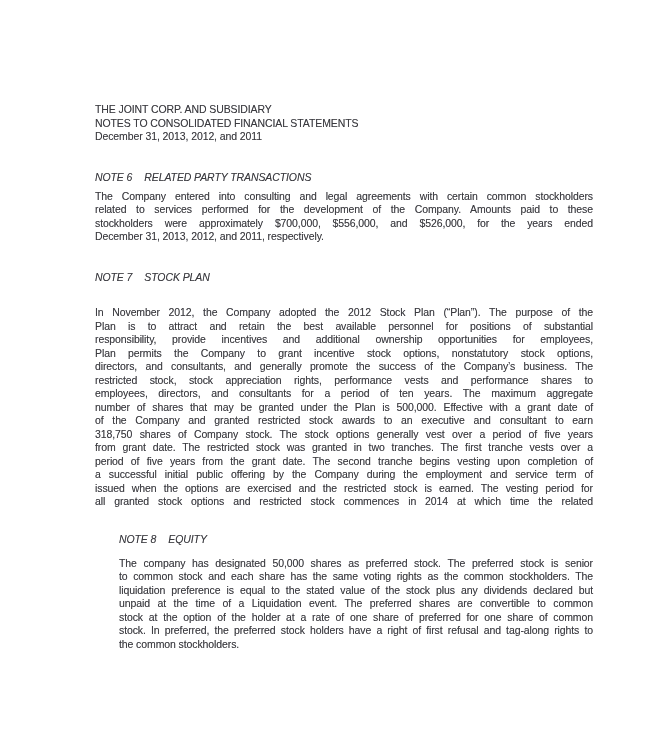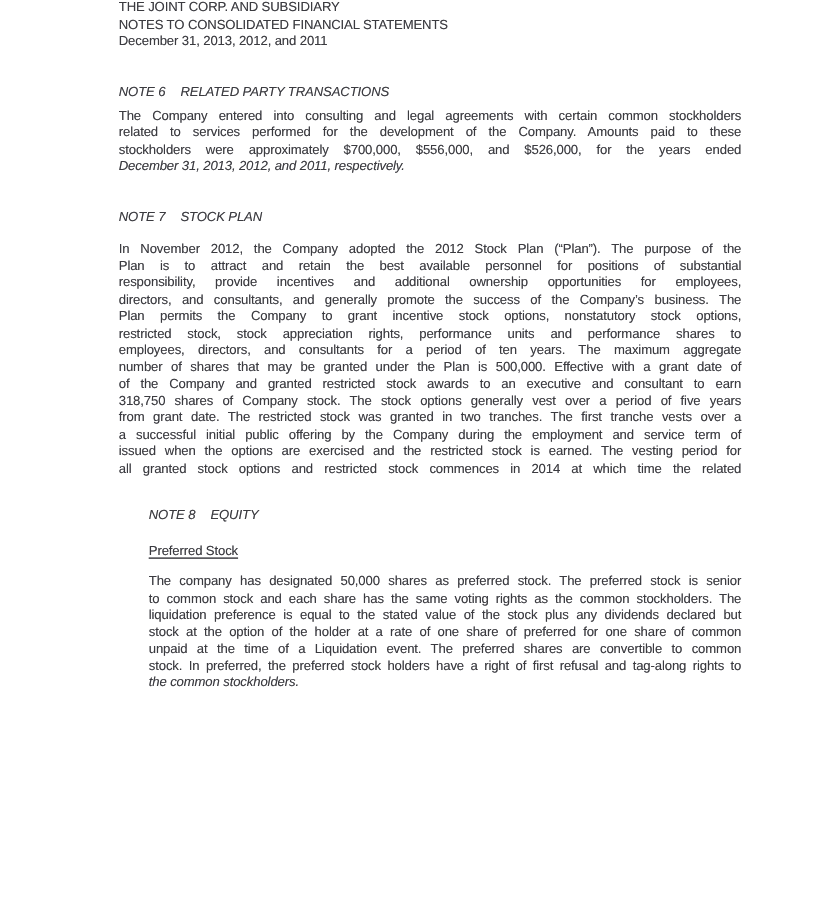--- a/index.html
+++ b/index.html
@@ -22,50 +22,50 @@
     font-size: 10.5px;
     line-height: 13.5px;
     letter-spacing: -0.1px;
     text-shadow: 0 0 0.5px rgba(59, 59, 66, 0.45);
   }
   .content {
     position: absolute;
     left: 95px;
     top: 0;
     width: 498px;
+    padding-top: 103px;
   }
   .doc-header .header-line {
     white-space: nowrap;
   }
   .note-section.sec-0 { margin-top: 27.5px; }
   .note-section.sec-1 { margin-top: 27px; }
   .note-section.sec-2 { margin-top: 24px; margin-left: 24px; }
   .note-heading {
     white-space: nowrap;
     font-style: italic;
   }
   .note-title {
     margin-left: 12px;
   }
   .subheading {
     margin-top: 15.5px;
     text-decoration: underline;
     text-underline-offset: 2px;
   }
   .sec-0 .paragraph { margin-top: 5px; }
-  .sec-1 .paragraph { margin-top: 12px; }
+  .sec-1 .paragraph { margin-top: 22px; }
   .sec-2 .paragraph { margin-top: 10.5px; }
   .paragraph .line {
     text-align: justify;
     text-align-last: justify;
   }
   .paragraph .line.last {
     text-align: left;
     text-align-last: left;
-    font-style: italic;
   }
 </style>
 </head>
 <body>
 
 <div class="page">
   <div class="content">
     <header class="doc-header">
       <div class="header-line">THE JOINT CORP. AND SUBSIDIARY</div>
       <div class="header-line">NOTES TO CONSOLIDATED FINANCIAL STATEMENTS</div>
@@ -80,41 +80,41 @@
             <div class="line">stockholders were approximately $700,000, $556,000, and $526,000, for the years ended</div>
             <div class="line last">December 31, 2013, 2012, and 2011, respectively.</div>
           </div>
         </section>
         <section class="note-section sec-1">
           <div class="note-heading"><span class="note-label">NOTE 7</span><span class="note-title">STOCK PLAN</span></div>
           <div class="paragraph">
             <div class="line">In November 2012, the Company adopted the 2012 Stock Plan (“Plan”).  The purpose of the</div>
             <div class="line">Plan is to attract and retain the best available personnel for positions of substantial</div>
             <div class="line">responsibility, provide incentives and additional ownership opportunities for employees,</div>
+            <div class="line">Plan permits the Company to grant incentive stock options, nonstatutory stock options,</div>
             <div class="line">directors, and consultants, and generally promote the success of the Company’s business.  The</div>
-            <div class="line">Plan permits the Company to grant incentive stock options, nonstatutory stock options,</div>
-            <div class="line">restricted stock, stock appreciation rights, performance units and performance shares to</div>
+            <div class="line">restricted stock, stock appreciation rights, performance vests and performance shares to</div>
             <div class="line">employees, directors, and consultants for a period of ten years.  The maximum aggregate</div>
             <div class="line">number of shares that may be granted under the Plan is 500,000.  Effective with a grant date of</div>
             <div class="line">of the Company and granted restricted stock awards to an executive and consultant to earn</div>
             <div class="line">318,750 shares of Company stock.  The stock options generally vest over a period of five years</div>
             <div class="line">from grant date.  The restricted stock was granted in two tranches. The first tranche vests over a</div>
+            <div class="line">period of five years from the grant date.  The second tranche begins vesting upon completion of</div>
             <div class="line">a successful initial public offering by the Company during the employment and service term of</div>
             <div class="line">issued when the options are exercised and the restricted stock is earned.  The vesting period for</div>
             <div class="line">all granted stock options and restricted stock commences in 2014 at which time the related</div>
           </div>
         </section>
         <section class="note-section sec-2">
           <div class="note-heading"><span class="note-label">NOTE 8</span><span class="note-title">EQUITY</span></div>
-          <div class="subheading">Preferred Stock</div>
           <div class="paragraph">
             <div class="line">The company has designated 50,000 shares as preferred stock.  The preferred stock is senior</div>
             <div class="line">to common stock and each share has the same voting rights as the common stockholders.  The</div>
             <div class="line">liquidation preference is equal to the stated value of the stock plus any dividends declared but</div>
+            <div class="line">unpaid at the time of a Liquidation event.  The preferred shares are convertible to common</div>
             <div class="line">stock at the option of the holder at a rate of one share of preferred for one share of common</div>
-            <div class="line">unpaid at the time of a Liquidation event.  The preferred shares are convertible to common</div>
             <div class="line">stock.  In preferred, the preferred stock holders have a right of first refusal and tag-along rights to</div>
             <div class="line last">the common stockholders.</div>
           </div>
         </section>
       </div>
   </div>
 </div>
 
 </body></html>

